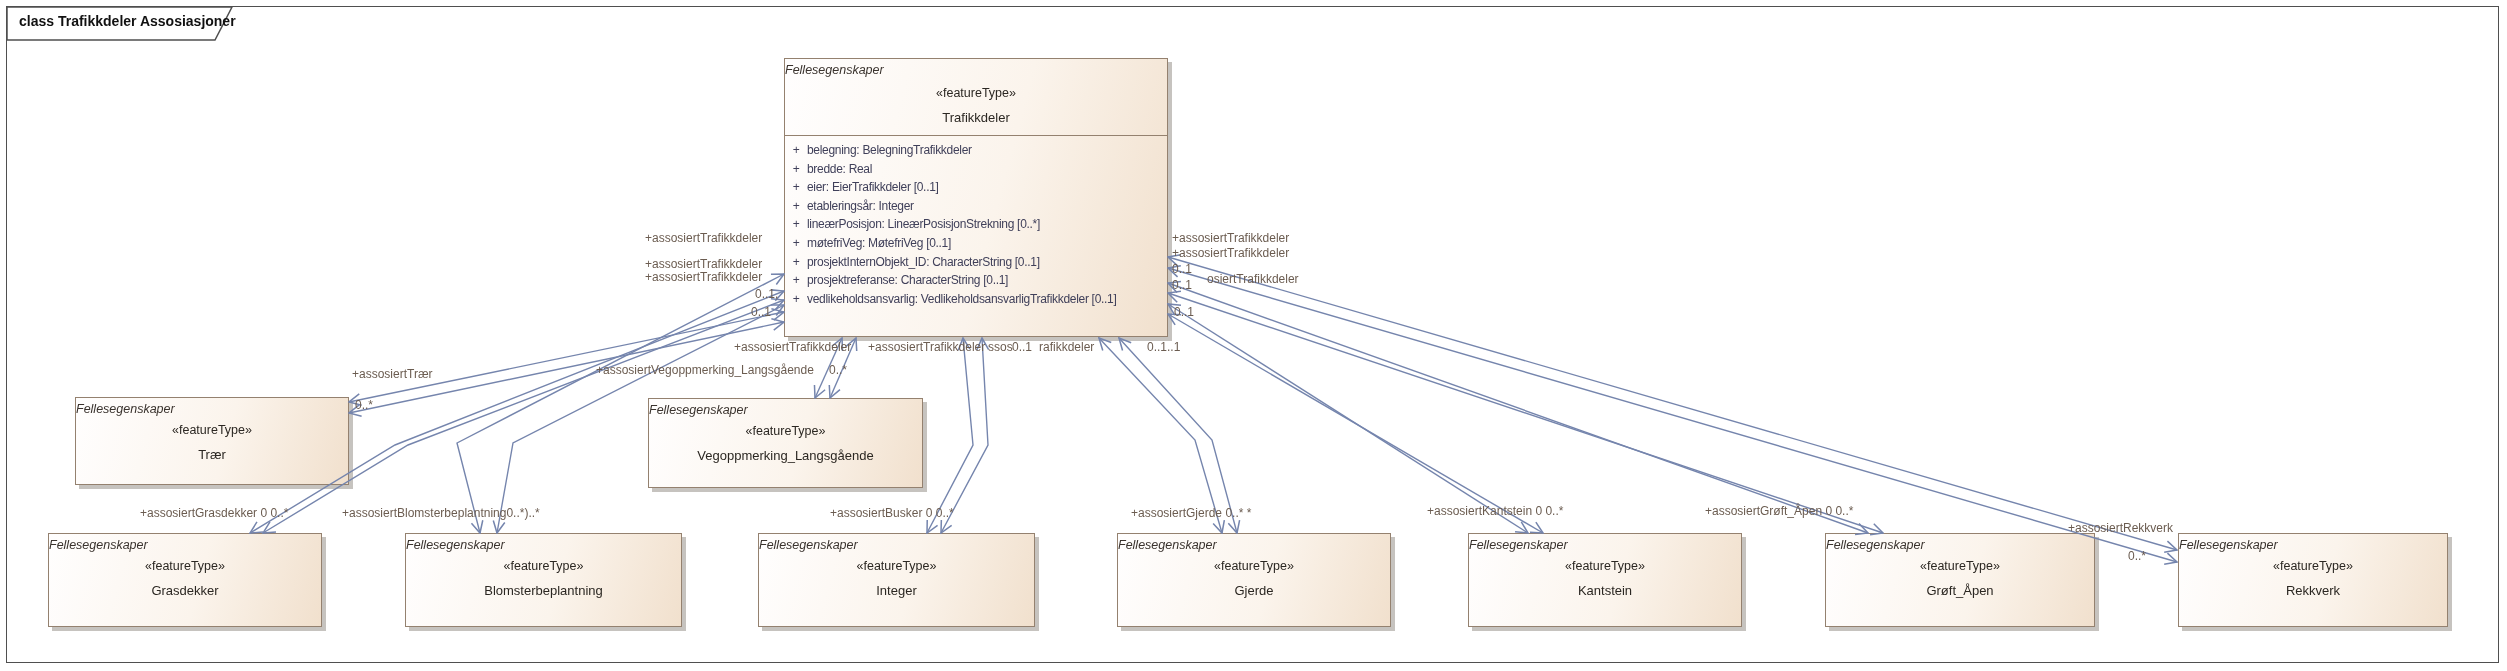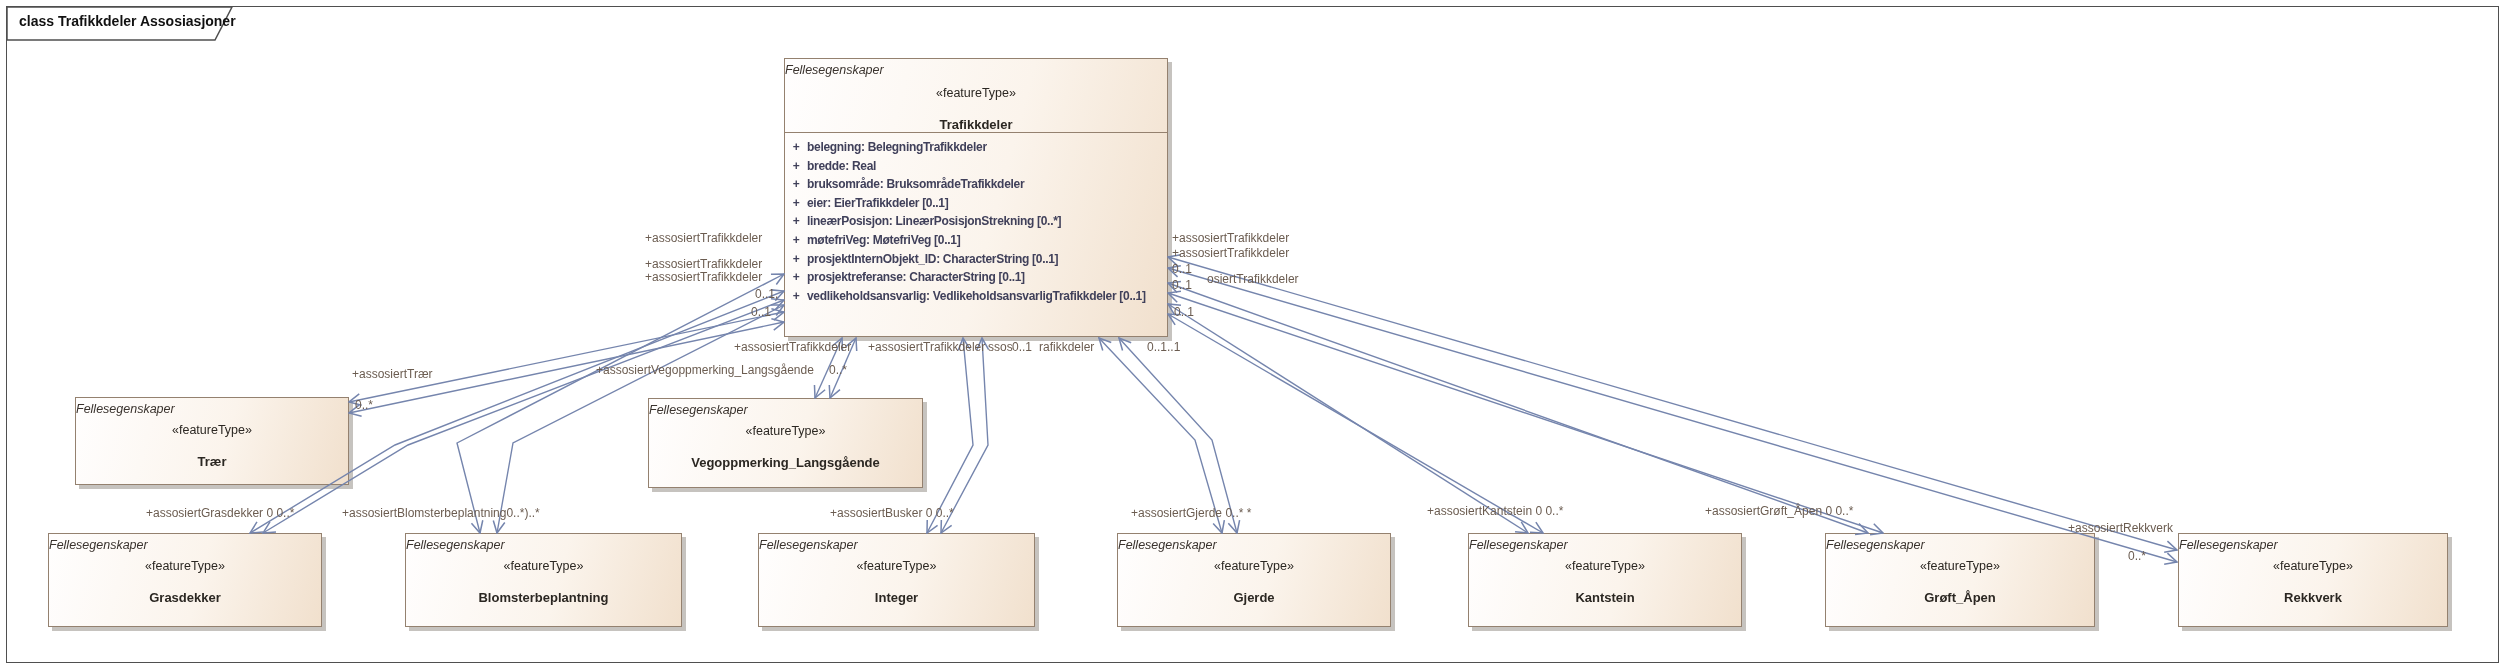--- a/index.html
+++ b/index.html
@@ -9,24 +9,24 @@
   .frame{position:absolute;left:6px;top:6px;width:2493px;height:657px;border:1.5px solid var(--frame-border);box-sizing:border-box;background:#fff;}
 
   .frame-tab{position:absolute;left:6px;top:6px;width:240px;height:36px;z-index:6;}
   .frame-tab-text{position:absolute;left:19px;top:13px;font-size:14px;font-weight:bold;color:#111;white-space:nowrap;z-index:7;}
 
   .uml-class{position:absolute;box-sizing:border-box;border:1px solid var(--box-border);
     background:linear-gradient(105deg,#fffefe 0%,#fbf4ec 55%,var(--box-fill-dark) 100%);
     box-shadow:4px 4px 0 var(--shadow);display:flex;flex-direction:column;z-index:1;}
   .hdr-label{padding:4px 9px 0 0;font-style:italic;font-size:12.5px;color:#3a332e;}
   .stereo{text-align:center;font-size:12.5px;color:#2b2722;margin-top:7px;}
-  .cname{text-align:center;font-size:13px;font-weight:bold;color:#2b2722;margin-top:17px;}
+  .cname{text-align:center;font-size:13px;font-weight:normal;color:#2b2722;margin-top:10px;}
 
   #main-class .stereo{margin-top:9px;}
-  #main-class .attrs{border-top:1px solid var(--box-border);margin-top:0;flex:1;padding-top:5px;font-weight:bold;}
+  #main-class .attrs{border-top:1px solid var(--box-border);margin-top:10px;flex:1;padding-top:5px;}
   .attr-row{height:18.6px;line-height:18.6px;white-space:nowrap;font-size:12px;letter-spacing:-0.3px;color:var(--attr-text);}
   .attr-row .vis{display:inline-block;width:22px;text-align:center;}
 
   #lines-svg{position:absolute;left:0;top:0;width:2507px;height:671px;z-index:3;pointer-events:none;}
 
   .edge-label{position:absolute;font-size:12px;color:var(--label-text);white-space:nowrap;z-index:4;}
 </style>
 </head>
 <body>
 
@@ -39,22 +39,22 @@
   </svg>
   <div class="frame-tab-text">class Trafikkdeler Assosiasjoner</div>
 
   <div class="uml-class" id="main-class" style="left: 784px; top: 58px; width: 384px; height: 279px;">
     <div class="hdr-label">Fellesegenskaper</div>
     <div class="stereo">«featureType»</div>
     <div class="cname">Trafikkdeler</div>
     <div class="attrs" id="main-attrs">
         <div class="attr-row"><span class="vis">+</span><span>belegning: BelegningTrafikkdeler</span></div>
         <div class="attr-row"><span class="vis">+</span><span>bredde: Real</span></div>
-        <div class="attr-row"><span class="vis">+</span><span>bruksområde: BruksområdeTrafikkdeler</span></div>
         <div class="attr-row"><span class="vis">+</span><span>eier: EierTrafikkdeler [0..1]</span></div>
+        <div class="attr-row"><span class="vis">+</span><span>etableringsår: Integer</span></div>
         <div class="attr-row"><span class="vis">+</span><span>lineærPosisjon: LineærPosisjonStrekning [0..*]</span></div>
         <div class="attr-row"><span class="vis">+</span><span>møtefriVeg: MøtefriVeg [0..1]</span></div>
         <div class="attr-row"><span class="vis">+</span><span>prosjektInternObjekt_ID: CharacterString [0..1]</span></div>
         <div class="attr-row"><span class="vis">+</span><span>prosjektreferanse: CharacterString [0..1]</span></div>
         <div class="attr-row"><span class="vis">+</span><span>vedlikeholdsansvarlig: VedlikeholdsansvarligTrafikkdeler [0..1]</span></div>
       </div>
   </div>
 
   <div id="class-boxes">
       <div class="uml-class" style="left: 75px; top: 397px; width: 274px; height: 88px;">
@@ -147,21 +147,21 @@
       <div class="edge-label" style="left: 734px; top: 340px;">+assosiertTrafikkdeler</div>
       <div class="edge-label" style="left: 868px; top: 340px;">+assosiertTrafikkdeler</div>
       <div class="edge-label" style="left: 988px; top: 340px;">ssos</div>
       <div class="edge-label" style="left: 1012px; top: 340px;">0..1</div>
       <div class="edge-label" style="left: 1039px; top: 340px;">rafikkdeler</div>
       <div class="edge-label" style="left: 1147px; top: 340px;">0..1..1</div>
       <div class="edge-label" style="left: 352px; top: 367px;">+assosiertTrær</div>
       <div class="edge-label" style="left: 355px; top: 398px;">0..*</div>
       <div class="edge-label" style="left: 596px; top: 363px;">+assosiertVegoppmerking_Langsgående</div>
       <div class="edge-label" style="left: 829px; top: 363px;">0..*</div>
-      <div class="edge-label" style="left: 146px; top: 506px;">+assosiertGrasdekker  0 0..*</div>
+      <div class="edge-label" style="left: 140px; top: 506px;">+assosiertGrasdekker  0 0..*</div>
       <div class="edge-label" style="left: 342px; top: 506px;">+assosiertBlomsterbeplantning0..*)..*</div>
       <div class="edge-label" style="left: 830px; top: 506px;">+assosiertBusker  0 0..*</div>
       <div class="edge-label" style="left: 1131px; top: 506px;">+assosiertGjerde 0..* *</div>
       <div class="edge-label" style="left: 1427px; top: 504px;">+assosiertKantstein  0 0..*</div>
       <div class="edge-label" style="left: 1705px; top: 504px;">+assosiertGrøft_Åpen  0 0..*</div>
       <div class="edge-label" style="left: 2068px; top: 521px;">+assosiertRekkverk</div>
       <div class="edge-label" style="left: 2128px; top: 549px;">0..*</div>
     </div>
 
 </div>

